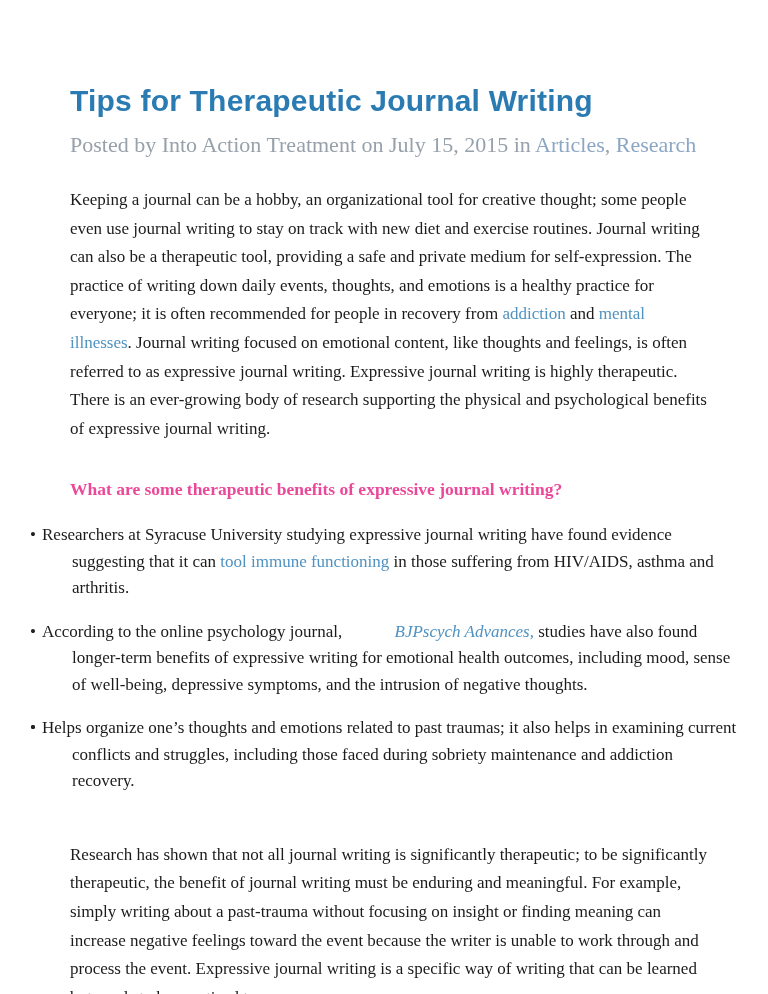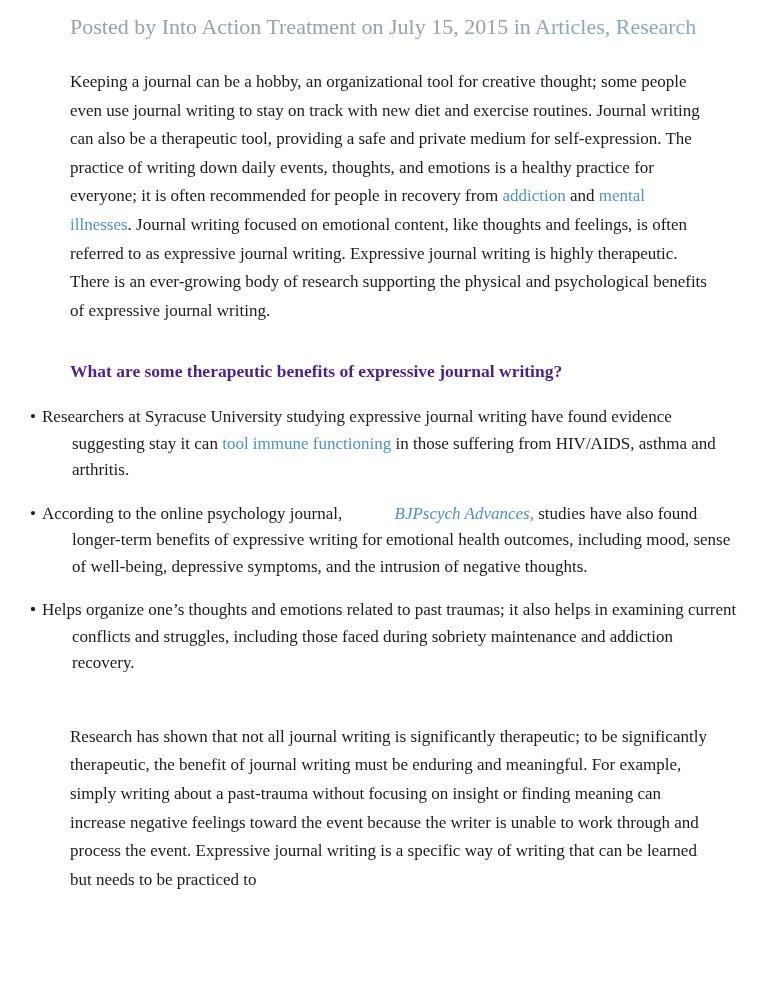--- a/index.html
+++ b/index.html
@@ -35,21 +35,21 @@
     width: 640px;
     margin: 30px 41px 0 70px;
     font-size: 17px;
     line-height: 28.6px;
     text-align: left;
   }
   .section-heading {
     margin: 36px 56px 0 70px;
     font-size: 17.5px;
     font-weight: bold;
-    color: #4c1d95;
+    color: #ec4899;
   }
   ul.bullet-list {
     list-style: none;
     margin: 22px 30px 0 0;
     padding: 0;
   }
   ul.bullet-list li {
     position: relative;
     padding-left: 72px;
     text-indent: -30px;
@@ -69,31 +69,32 @@
     text-decoration: none;
     cursor: pointer;
   }
   a.inline-link.italic { font-style: italic; margin-left: 48px; }
 </style>
 </head>
 <body>
 
 <div class="page">
 
+  <h1 class="post-title">Tips for Therapeutic Journal Writing</h1>
 
   <div class="byline"><span>Posted by Into Action Treatment on July 15, 2015 in </span><a class="inline-link" href="#">Articles</a><span>, </span><a class="inline-link" href="#">Research</a></div>
 
   <p class="para"><span>Keeping a journal can be a hobby, an organizational tool for creative thought; some people even use journal writing to stay on track with new diet and exercise routines. Journal writing can also be a therapeutic tool, providing a safe and private medium for self-expression. The practice of writing down daily events, thoughts, and emotions is a healthy practice for everyone; it is often recommended for people in recovery from </span><a class="inline-link" href="#">addiction</a><span> and </span><a class="inline-link" href="#">mental illnesses</a><span>. Journal writing focused on emotional content, like thoughts and feelings, is often referred to as expressive journal writing. Expressive journal writing is highly therapeutic. There is an ever-growing body of research supporting the physical and psychological benefits of expressive journal writing.</span></p>
 
   <h2 class="section-heading">What are some therapeutic benefits of expressive journal writing?</h2>
 
   <ul class="bullet-list">
     <li>
       <span class="bullet-dot">•</span>
-      <span><span>Researchers at Syracuse University studying expressive journal writing have found evidence suggesting stay it can </span><a class="inline-link" href="#">tool immune functioning</a><span> in those suffering from HIV/AIDS, asthma and arthritis.</span></span>
+      <span><span>Researchers at Syracuse University studying expressive journal writing have found evidence suggesting that it can </span><a class="inline-link" href="#">tool immune functioning</a><span> in those suffering from HIV/AIDS, asthma and arthritis.</span></span>
     </li>
     <li>
       <span class="bullet-dot">•</span>
       <span><span>According to the online psychology journal, </span><a class="inline-link italic" href="#">BJPscych Advances,</a><span> studies have also found longer-term benefits of expressive writing for emotional health outcomes, including mood, sense of well-being, depressive symptoms, and the intrusion of negative thoughts.</span></span>
     </li>
     <li>
       <span class="bullet-dot">•</span>
     </li>
     <li>
       <span class="bullet-dot">•</span>

